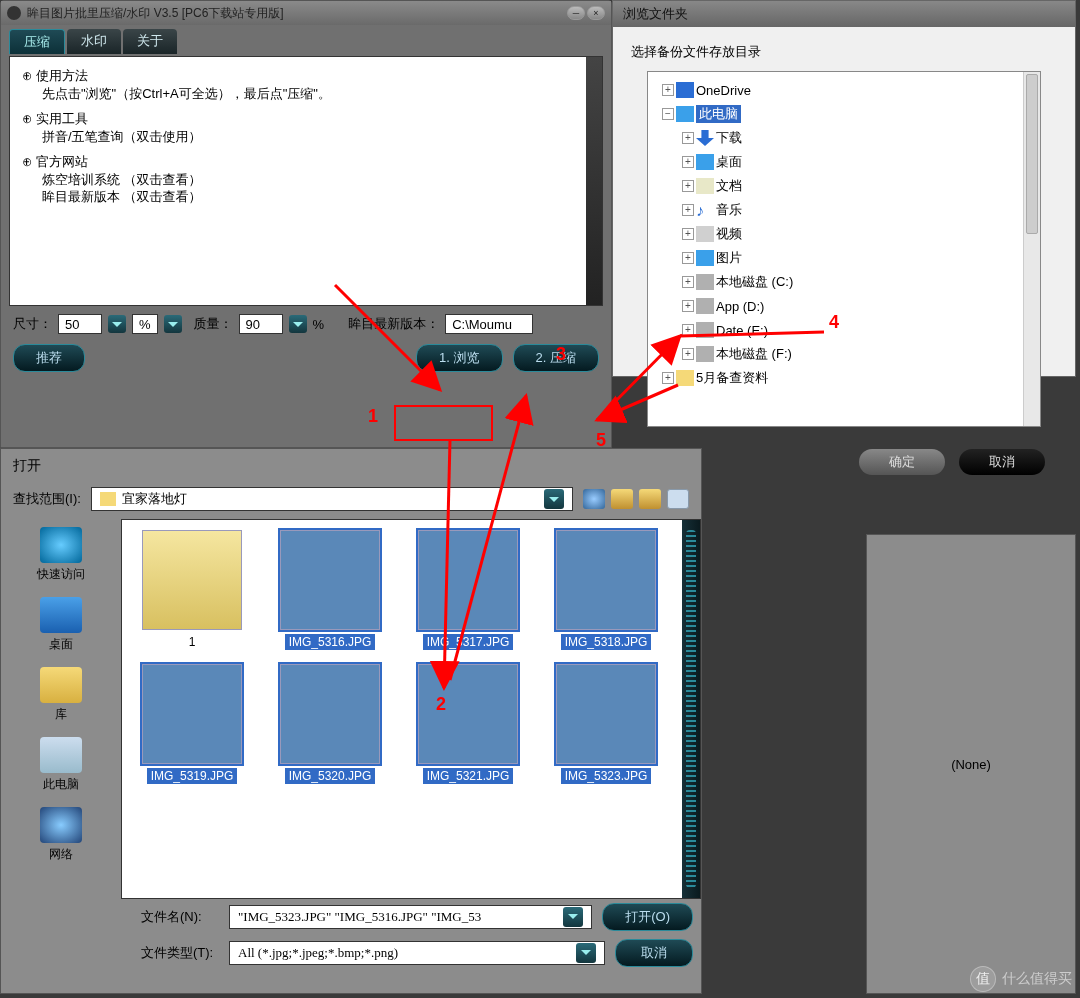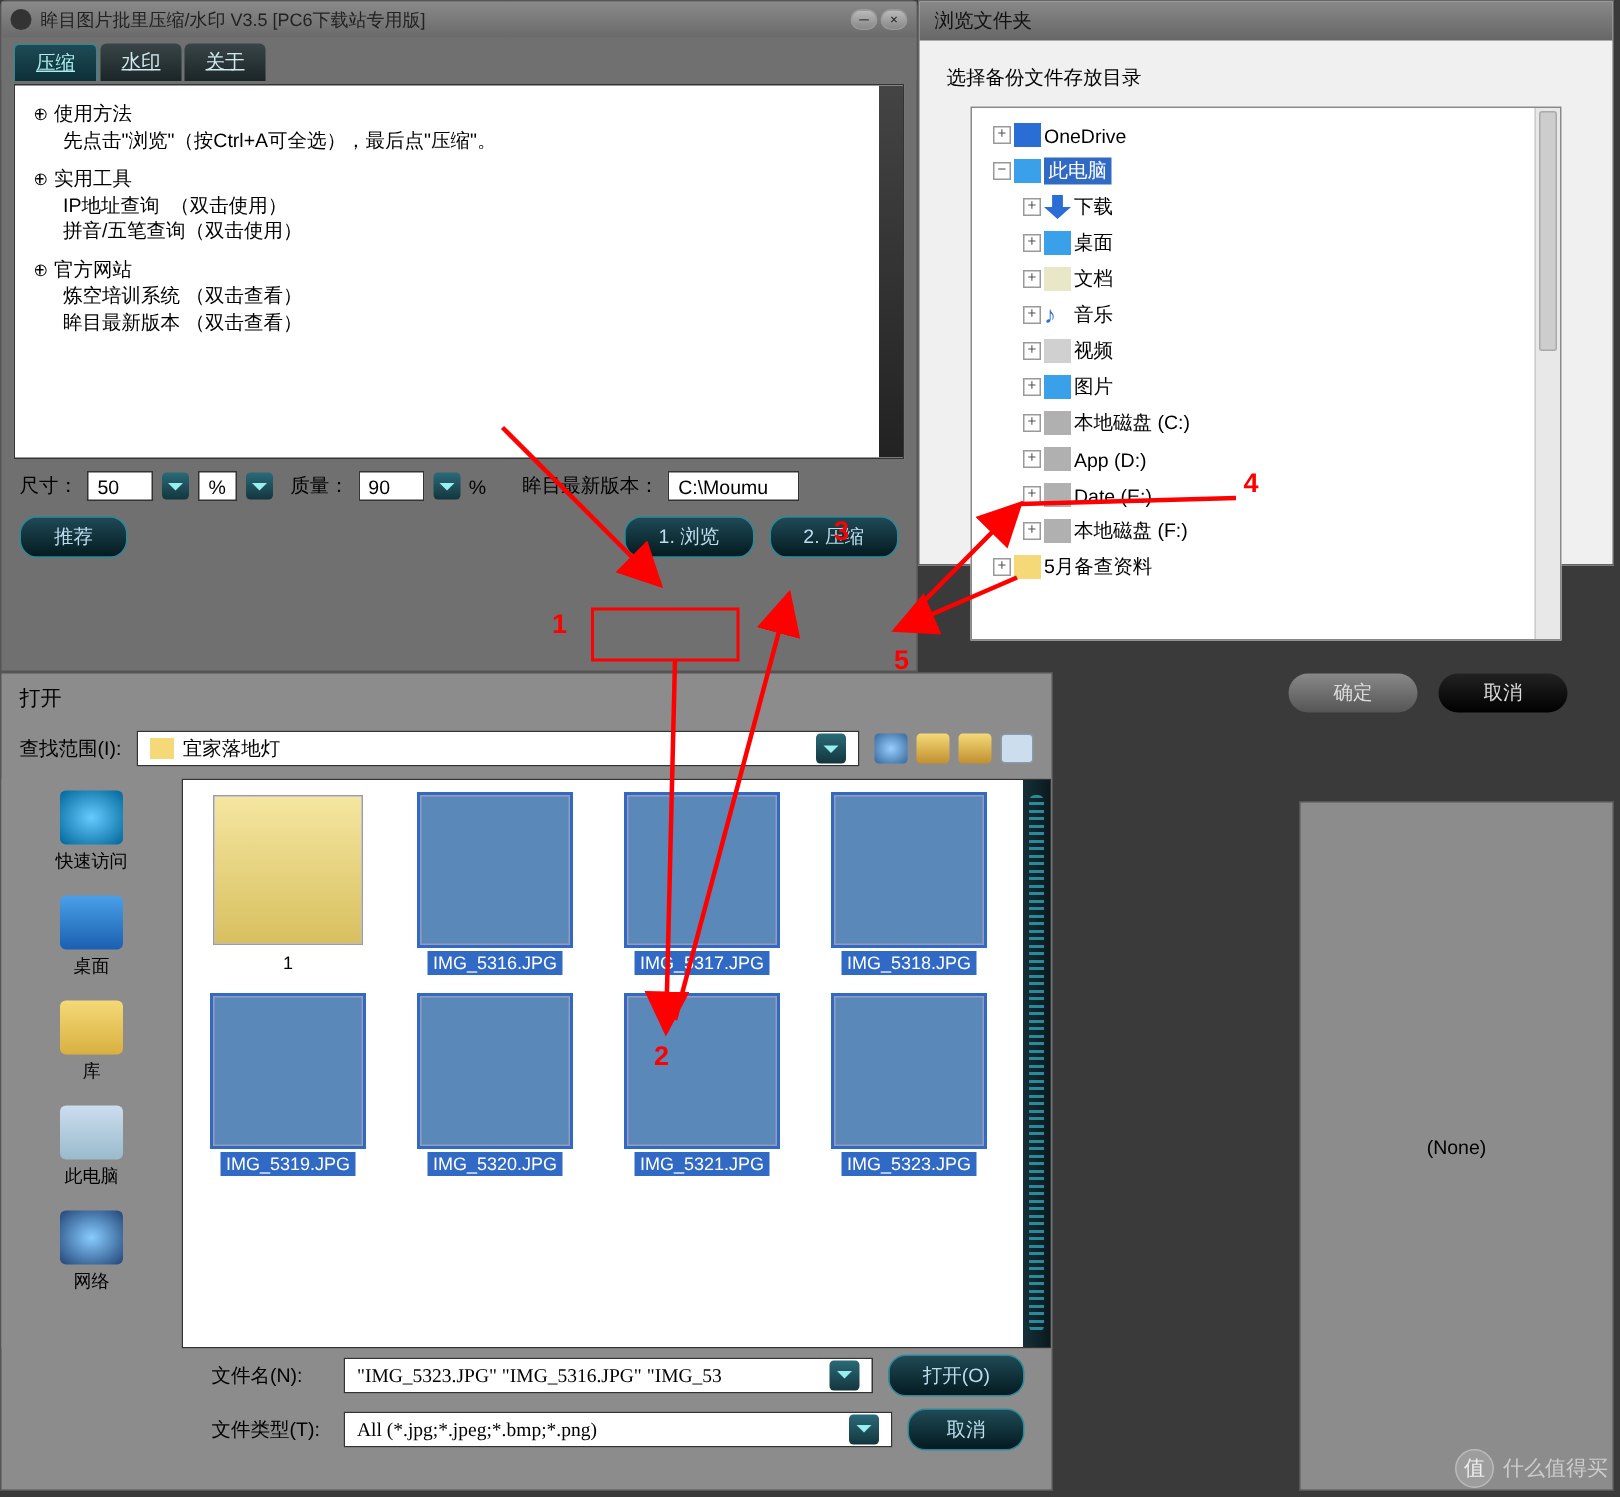--- a/index.html
+++ b/index.html
@@ -6,21 +6,21 @@
 body { font-family: "Microsoft YaHei", SimSun, sans-serif; font-size: 13px; background: #3a3a3a; width: 1080px; height: 998px; position: relative; overflow: hidden; }
 
 
 .main-window { position: absolute; left: 0; top: 0; width: 612px; height: 448px; background: #707070; border: 1px solid #555; border-radius: 4px 4px 0 0; }
 .title-bar { height: 24px; background: linear-gradient(#8a8a8a,#6a6a6a); display: flex; align-items: center; padding: 0 6px; color: #222; font-size: 12px; }
 .title-bar .ico { width: 14px; height: 14px; background: #333; border-radius: 50%; margin-right: 6px; display:inline-block; }
 .title-bar .wbtns { margin-left: auto; display:flex; gap:2px; }
 .title-bar .wbtn { width: 18px; height: 14px; border: 1px solid #999; border-radius: 8px; background: linear-gradient(#bbb,#888); font-size:9px; text-align:center; line-height:12px; color:#222; }
 
 .tabs { display: flex; gap: 2px; padding: 4px 8px 0; background:#707070; }
-.tab { padding: 3px 14px; background: linear-gradient(#3a4548,#1a2528); color: #d0e8ee; border-radius: 4px 4px 0 0; font-size: 13px; cursor: pointer; text-decoration: underline; }
+.tab { padding: 3px 14px; background: linear-gradient(#3a4548,#1a2528); color: #d0e8ee; border-radius: 4px 4px 0 0; font-size: 13px; cursor: pointer; }
 .tab.active { background: linear-gradient(#1f4a55,#0c3038); color:#aee; border:1px solid #2a8a9a; border-bottom:none; }
 
 .info-box { margin: 2px 8px; height: 250px; background: #fff; border: 1px solid #333; padding: 10px 12px; font-size: 13px; color: #000; overflow: auto; position: relative; }
 .info-box .scroll-stub { position:absolute; right:0; top:0; bottom:0; width:16px; background:linear-gradient(#444,#222); }
 .info-box .bullet::before { content:"⊕ "; }
 .info-box .line { white-space: pre; line-height: 1.35; }
 
 .ctrl-bar { padding: 6px 12px 0; display:flex; align-items:center; gap:6px; color:#000; font-size:13px; }
 .ctrl-bar .field { background:#fff; border:1px solid #333; padding:1px 6px; min-width:44px; height:20px; display:inline-flex; align-items:center; }
 .ctrl-bar .spin { width:18px; height:18px; background:linear-gradient(#2a6a78,#13363e); border-radius:3px; display:inline-flex; align-items:center; justify-content:center; }
@@ -48,21 +48,21 @@
 .file-pane { flex:1; background:#fff; border:1px solid #333; padding:10px; display:flex; flex-wrap:wrap; gap:14px 18px; align-content:flex-start; position:relative; overflow:hidden; }
 .file-pane .vscroll { position:absolute; right:0; top:0; bottom:0; width:18px; background:linear-gradient(90deg,#163038,#0a1a1e); }
 .file-pane .vscroll::before { content:""; position:absolute; left:4px; right:4px; top:10px; bottom:10px; background:repeating-linear-gradient(#2a8a9a 0 2px, transparent 2px 5px); border-radius:4px; }
 .thumb { width:120px; text-align:center; font-size:12px; }
 .thumb .img { width:100px; height:100px; margin:0 auto; background:#6090b8; border:1px solid #99b; }
 .thumb .img.folder { background: linear-gradient(#f5e6a0,#d8c060); }
 .thumb .cap { margin-top:4px; padding:1px 4px; display:inline-block; }
 .thumb.sel .img { outline:2px solid #316ac5; background:#5a88b8; }
 .thumb.sel .cap { background:#316ac5; color:#fff; }
 
-.open-footer { padding:4px 18px 0 140px; }
+.open-footer { padding:4px 8px 0 140px; }
 .open-footer .frow { display:flex; align-items:center; gap:10px; margin-bottom:8px; }
 .open-footer .finput { flex:1; background:#fff; border:1px solid #333; height:24px; padding:0 8px; display:flex; align-items:center; font-family:SimSun; }
 .open-footer .finput .drop { margin-left:auto; width:20px; height:20px; background:linear-gradient(#2a6a78,#13363e); border-radius:3px; }
 .open-footer .finput .drop::after { content:""; display:block; margin:7px auto 0; width:0; border:5px solid transparent; border-top-color:#9ee; }
 
 
 .browse-dialog { position:absolute; right:4px; top:0; width:464px; height:377px; background:#f0f0f0; border:1px solid #666; }
 .browse-dialog .btitle { background:linear-gradient(#888,#666); color:#111; padding:4px 10px; font-size:13px; }
 .browse-dialog .bprompt { padding:16px 18px 10px; font-size:13px; }
 .tree-box { margin:0 34px 0 34px; height:356px; background:#fff; border:1px solid #888; padding:6px 4px; font-size:13px; position:relative; overflow:hidden; }
@@ -106,21 +106,20 @@
     <div class="tab active">压缩</div>
     <div class="tab">水印</div>
     <div class="tab">关于</div>
   </div>
   <div class="info-box">
     <div class="scroll-stub"></div>
     <div class="line bullet">使用方法</div>
     <div class="line" style="padding-left:20px">先点击"浏览"（按Ctrl+A可全选），最后点"压缩"。</div>
     <div style="height:8px"></div>
     <div class="line bullet">实用工具</div>
-    <div class="line" style="padding-left:20px">IP地址查询  （双击使用）</div>
     <div class="line" style="padding-left:20px">拼音/五笔查询（双击使用）</div>
     <div style="height:8px"></div>
     <div class="line bullet">官方网站</div>
     <div class="line" style="padding-left:20px">炼空培训系统 （双击查看）</div>
     <div class="line" style="padding-left:20px">眸目最新版本 （双击查看）</div>
   </div>
   <div class="ctrl-bar">
     <span>尺寸：</span>
     <span class="field">50</span>
     <span class="spin"></span>

